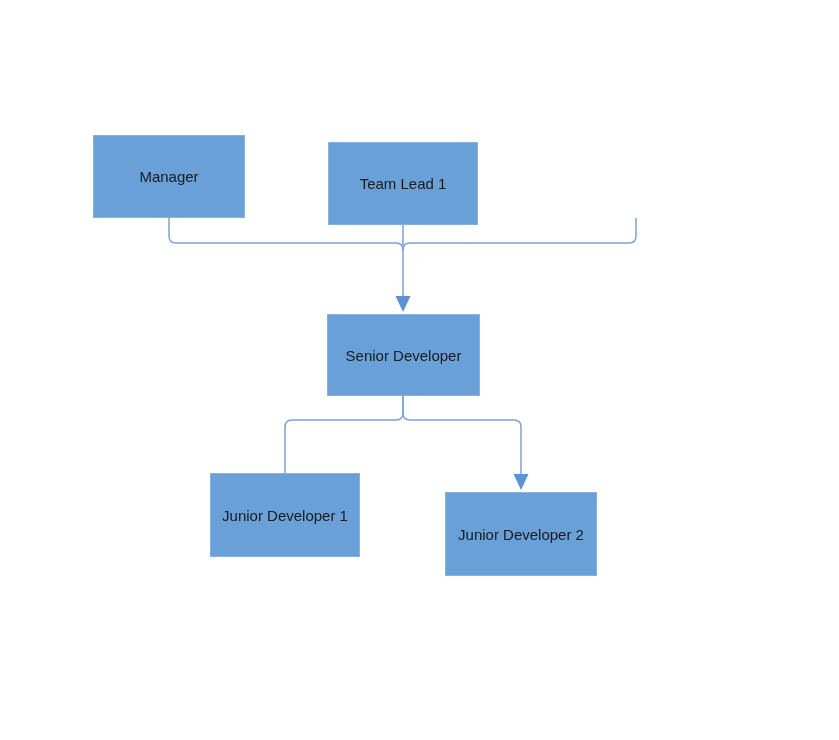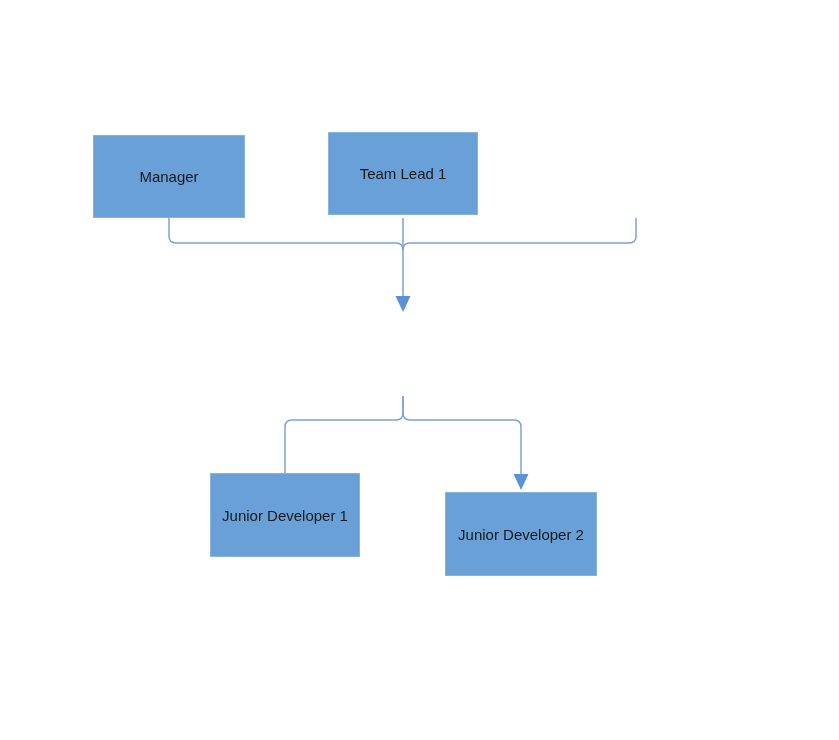--- a/index.html
+++ b/index.html
@@ -36,21 +36,21 @@
     box-sizing: border-box;
     display: flex;
     align-items: center;
     justify-content: center;
     text-align: center;
     color: var(--text, #1a1a1a);
     font-size: 15px;
     cursor: default;
   }
   #node-manager        { left: 93px;  top: 135px; width: 152px; height: 83px; }
-  #node-team-lead-1    { left: 328px; top: 132px; width: 150px; height: 83px; }
+  #node-team-lead-1    { left: 328px; top: 142px; width: 150px; height: 83px; }
   #node-team-lead-2    { left: 561px; top: 135px; width: 150px; height: 83px; }
   #node-senior-dev     { left: 327px; top: 314px; width: 153px; height: 82px; }
   #node-junior-dev-1   { left: 210px; top: 473px; width: 150px; height: 84px; }
   #node-junior-dev-2   { left: 445px; top: 492px; width: 152px; height: 84px; }
 </style>
 </head>
 <body>
 
 <div id="canvas">
 
@@ -72,20 +72,23 @@
 
   <div class="node" id="node-manager">
     <span>Manager</span>
   </div>
 
   <div class="node" id="node-team-lead-1">
     <span>Team Lead 1</span>
   </div>
 
 
+  <div class="node" id="node-senior-dev">
+    <span>Senior Developer</span>
+  </div>
 
   <div class="node" id="node-junior-dev-1">
     <span>Junior Developer 1</span>
   </div>
 
   <div class="node" id="node-junior-dev-2">
     <span>Junior Developer 2</span>
   </div>
 
 </div>

